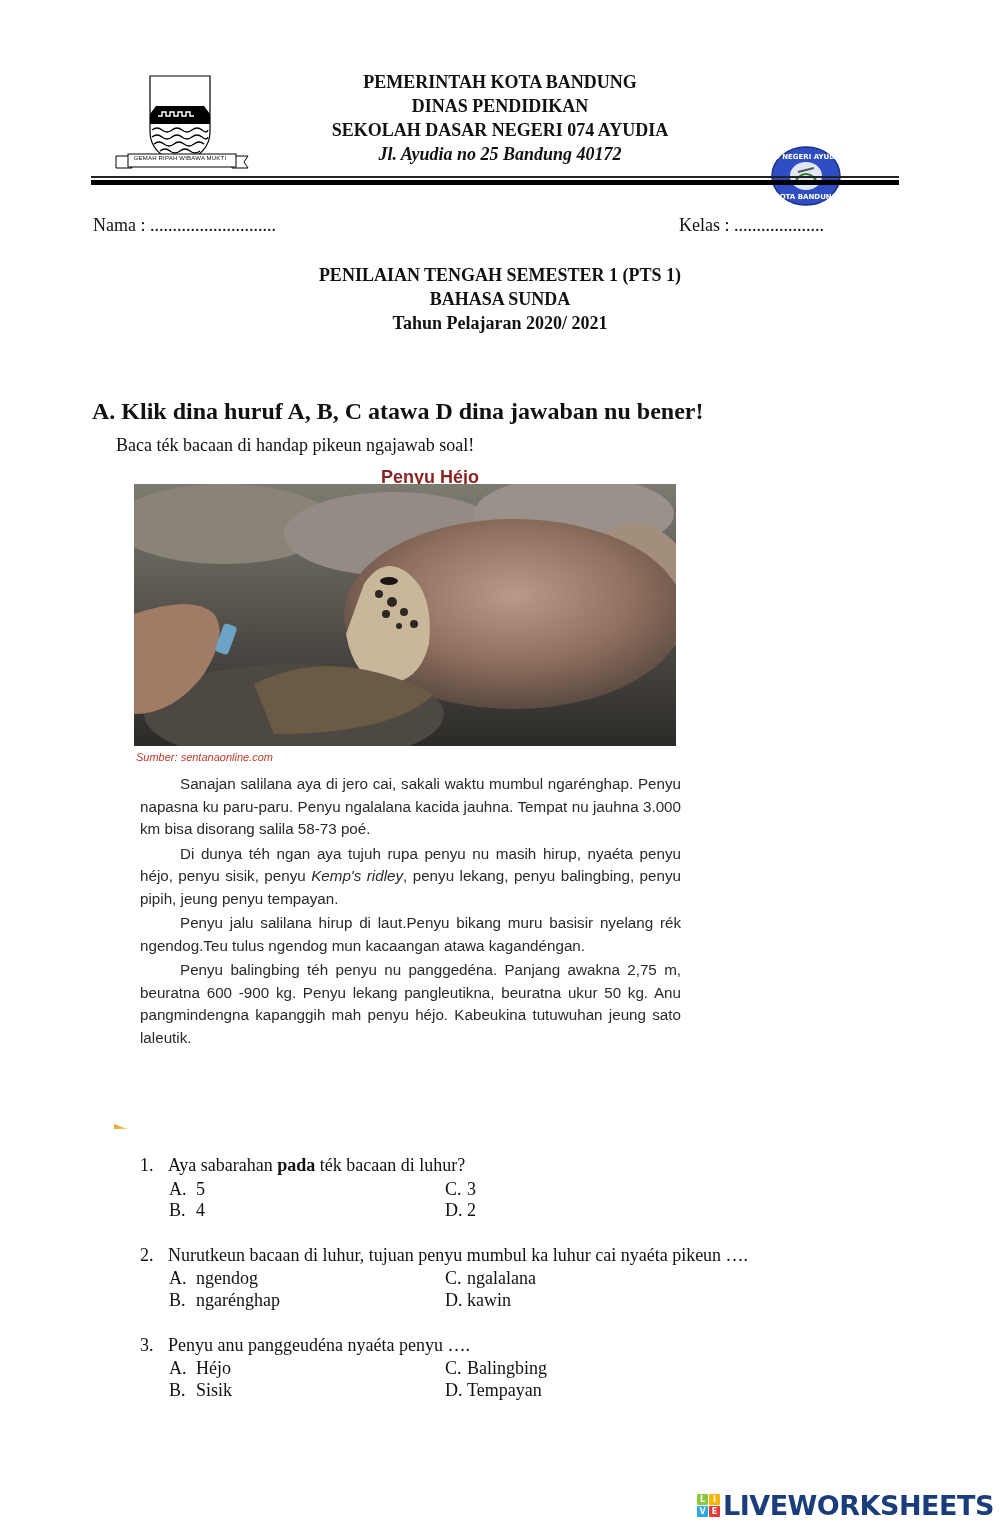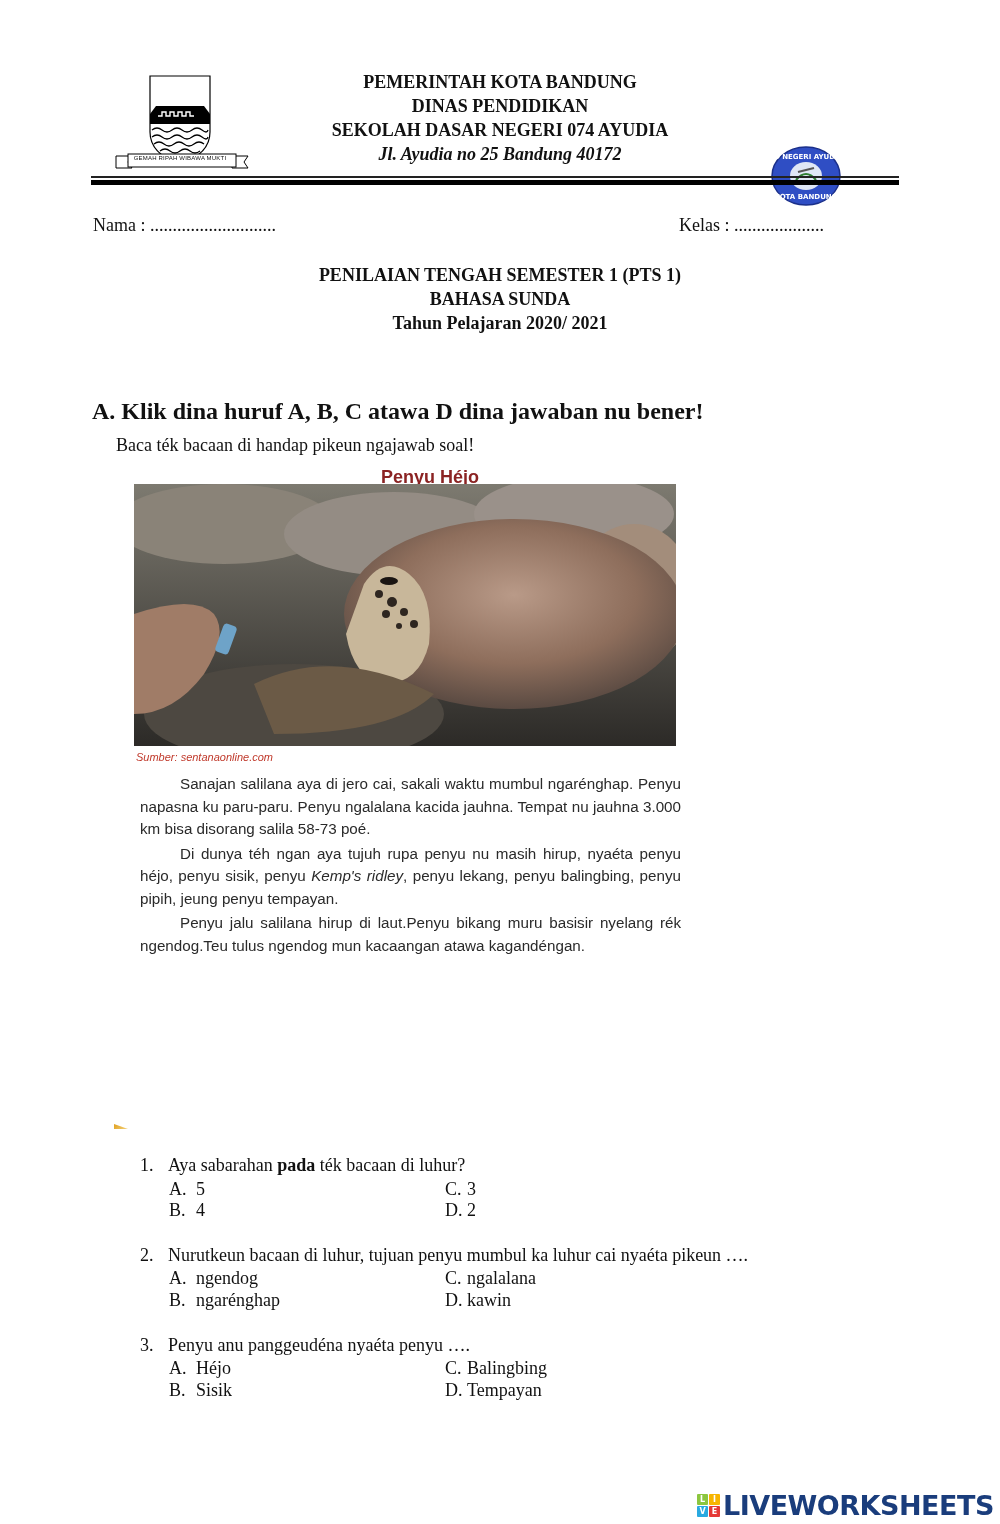--- a/index.html
+++ b/index.html
@@ -137,20 +137,21 @@
     <path d="M0 130 Q60 110 80 130 Q95 150 70 190 Q40 230 0 230 Z" fill="#a07c67"></path>
     <rect x="85" y="140" width="14" height="30" rx="4" fill="#6ea3c8" transform="rotate(20 92 155)"></rect>
   </svg>
 </div>
 <div class="abs source">Sumber: sentanaonline.com</div>
 
 <div class="abs passage">
   <p>Sanajan salilana aya di jero cai, sakali waktu mumbul ngarénghap. Penyu napasna ku paru-paru. Penyu ngalalana kacida jauhna. Tempat nu jauhna 3.000 km bisa disorang salila 58-73 poé.</p>
   <p><span>Di dunya téh ngan aya tujuh rupa penyu  nu masih hirup, nyaéta penyu héjo, penyu sisik, penyu </span><i>Kemp's ridley</i><span>, penyu lekang, penyu balingbing, penyu pipih, jeung penyu tempayan.</span></p>
   <p>Penyu jalu salilana hirup di laut.Penyu bikang muru basisir nyelang rék ngendog.Teu tulus ngendog mun kacaangan atawa kagandéngan.</p>
+  <p>Penyu balingbing téh penyu nu panggedéna. Panjang awakna 2,75 m, beuratna 600 -900 kg. Penyu lekang pangleutikna, beuratna ukur 50 kg. Anu pangmindengna kapanggih mah penyu héjo. Kabeukina tutuwuhan jeung sato laleutik.</p>
 </div>
 <div class="abs corner-mark"></div>
 
 <div class="abs q" style="top:1155px;">
   <span class="q-num">1.</span>
   <span class="q-text"><span>Aya sabarahan </span><b>pada</b><span> ték bacaan di luhur?</span></span>
 </div>
 <div class="opt opt-a" style="top:1179px;"><span class="letter">A.</span><span>5</span></div>
 <div class="opt opt-b" style="top:1200px;"><span class="letter">B.</span><span>4</span></div>
 <div class="opt opt-c" style="top:1179px;"><span class="letter">C.</span><span>3</span></div>

